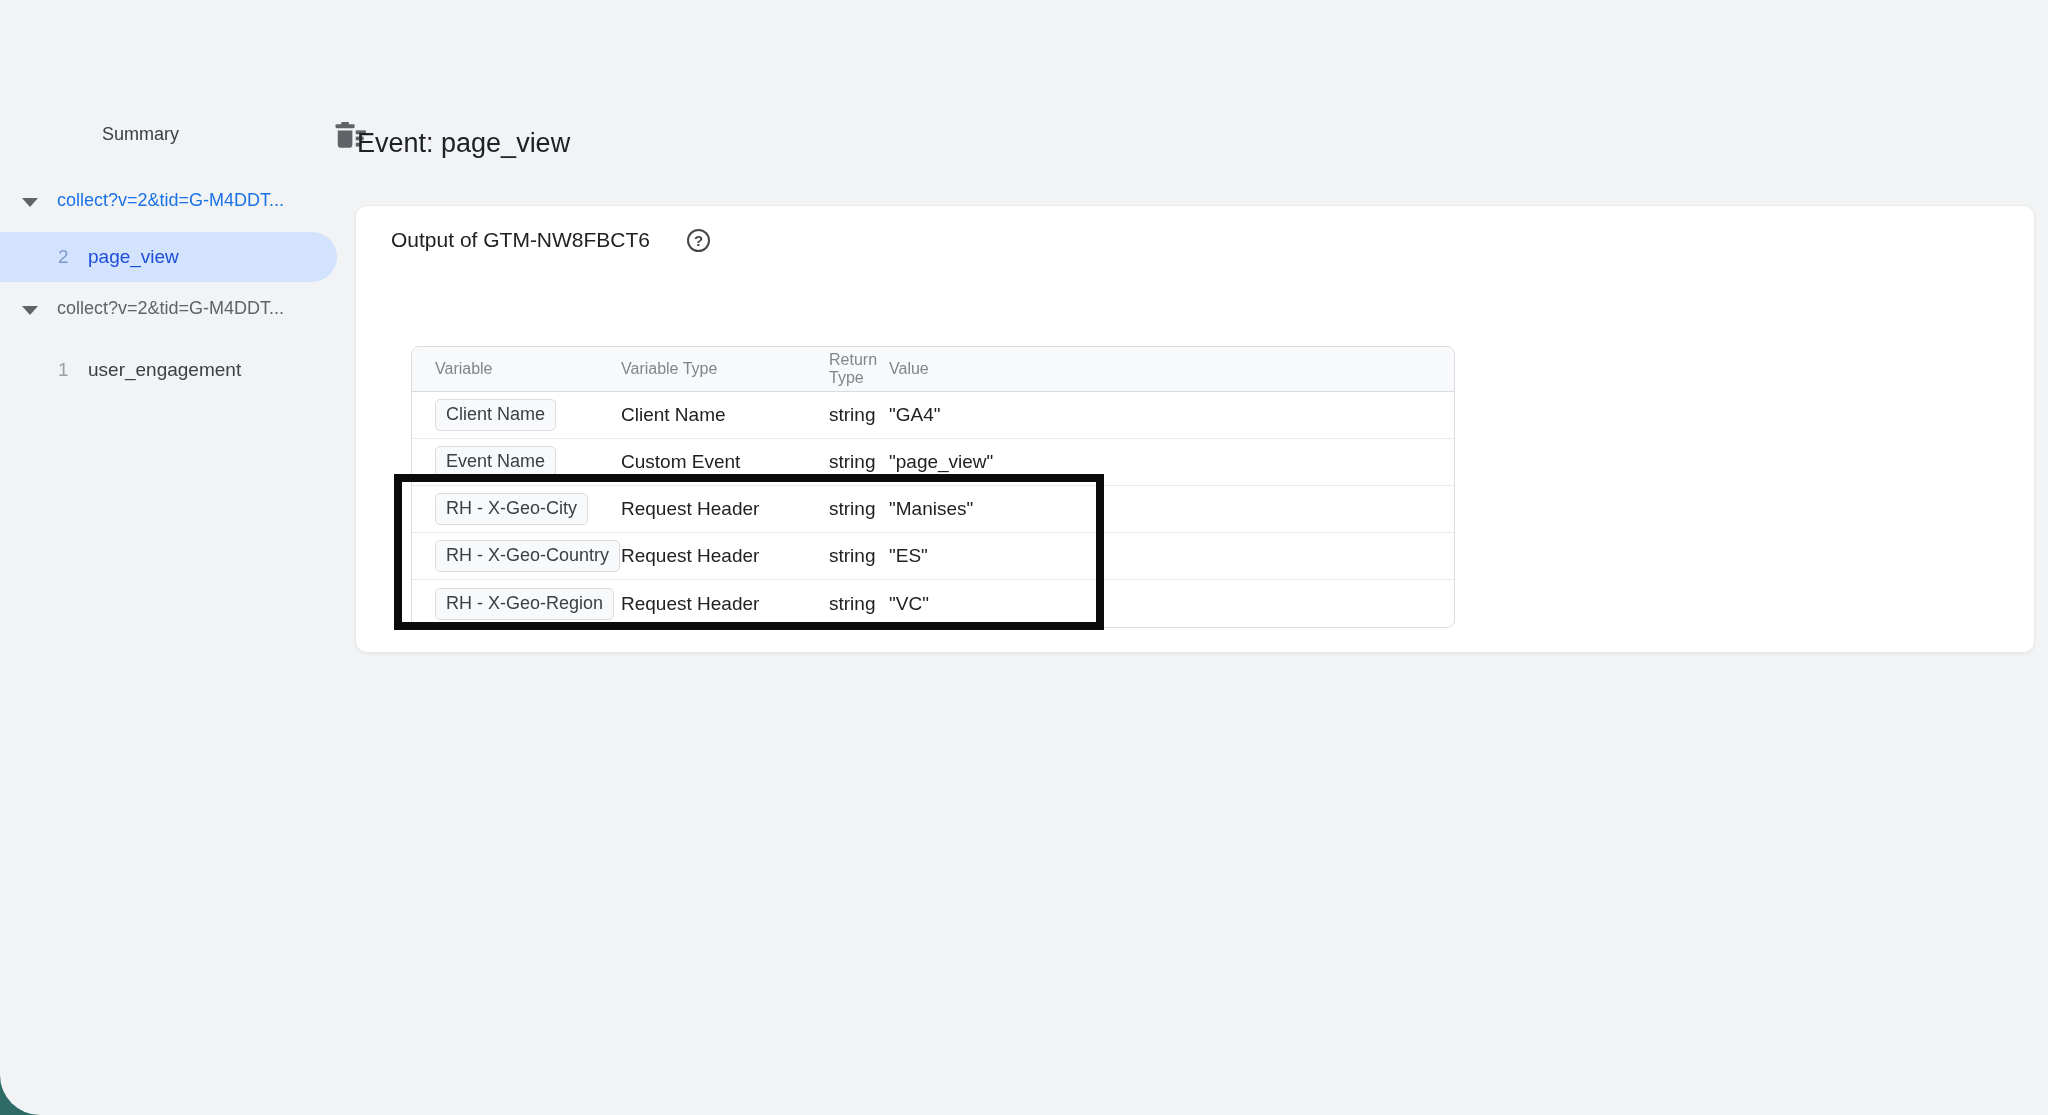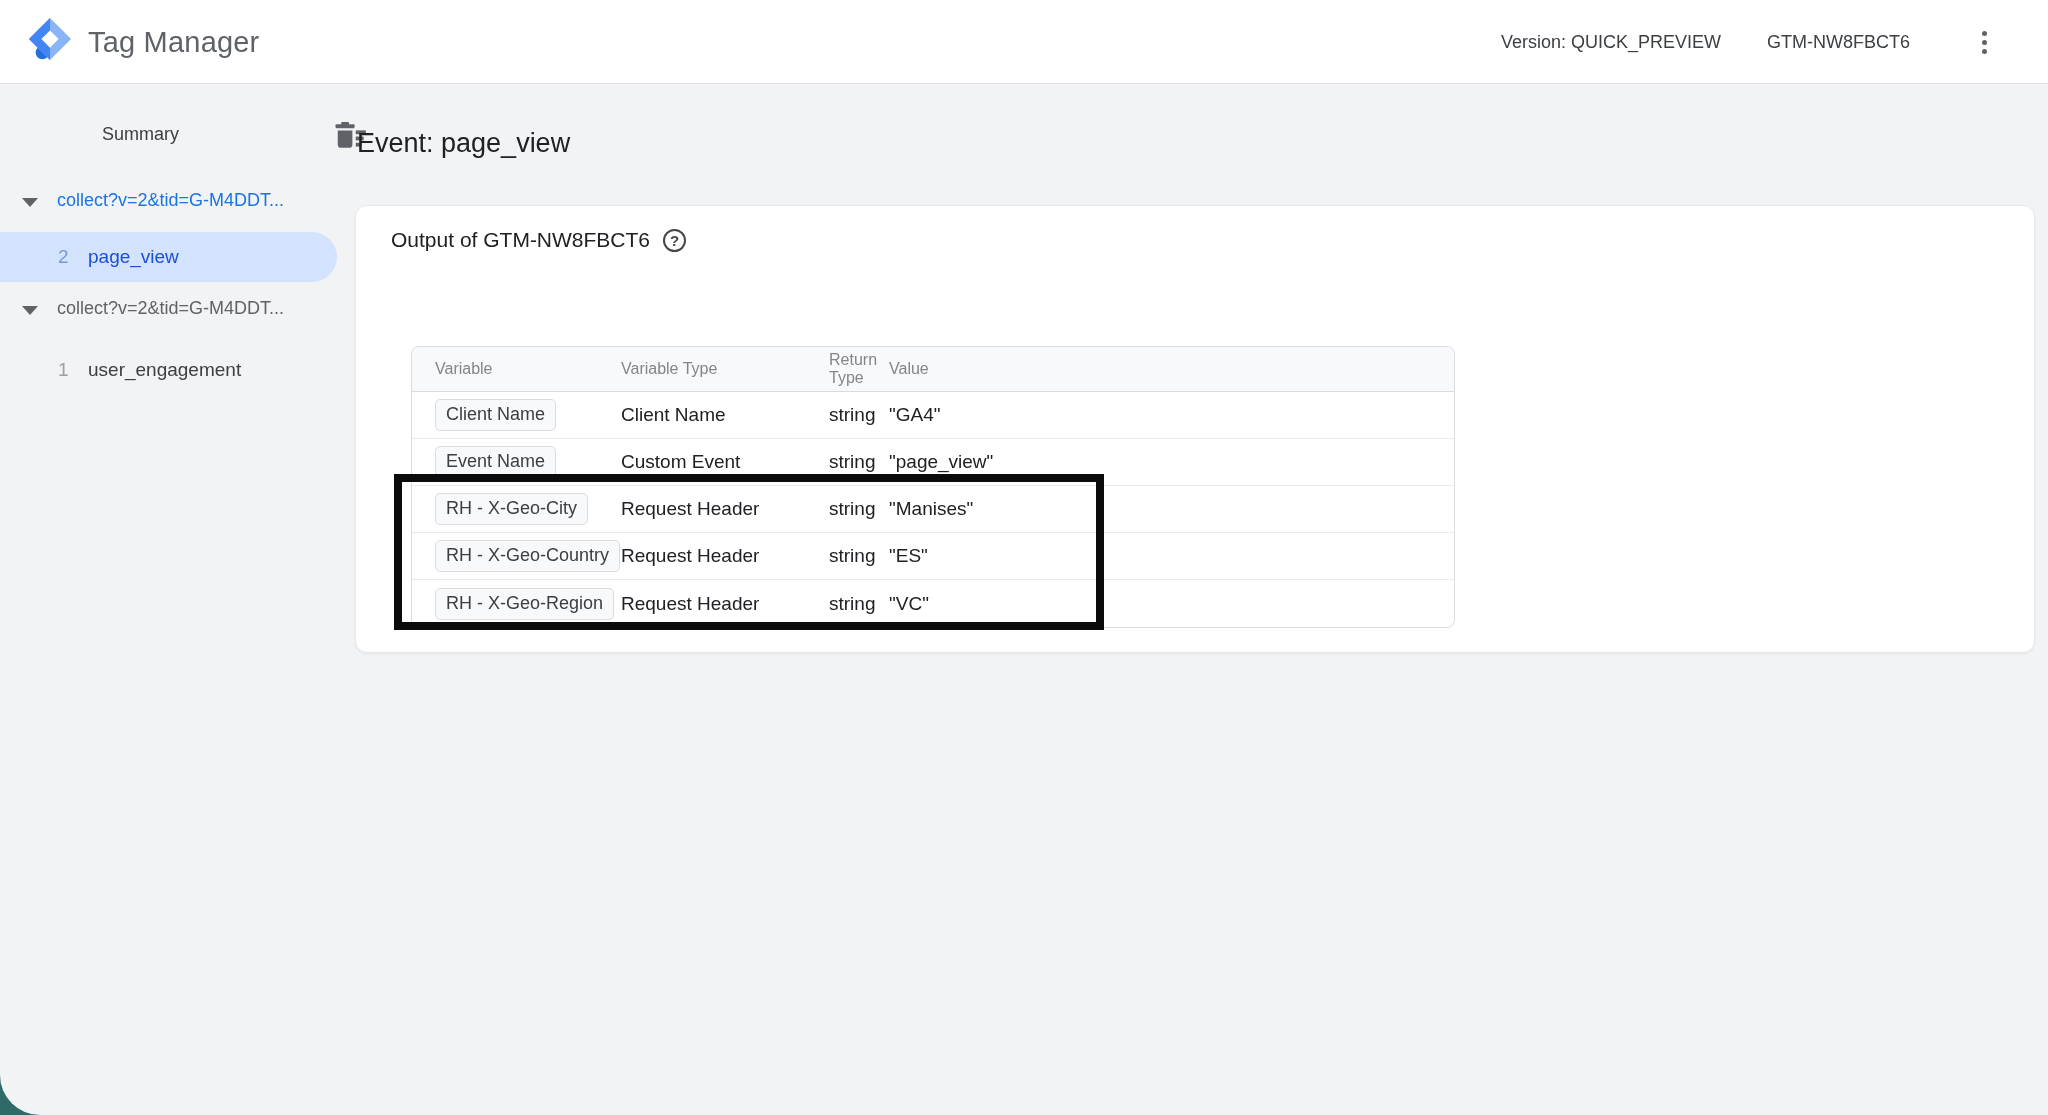--- a/index.html
+++ b/index.html
@@ -52,21 +52,21 @@
   .event-item .idx { position:absolute; left:58px; top:0; line-height:36px; font-size:19px; color:#9aa0a6; }
   .event-item .name { position:absolute; left:88px; top:0; line-height:36px; font-size:19px; color:#3c4043; }
 
   
   .event-title { position:absolute; left:357px; top:128px; font-size:27px; color:#202124; }
   .card {
     position:absolute; left:355px; top:205px; width:1680px; height:448px;
     background:#fff; border:1px solid #e9eaec; border-radius:12px;
     box-shadow:0 1px 2px rgba(60,64,67,.08); z-index:5;
   }
-  .card-title-row { position:absolute; left:35px; top:22px; display:flex; align-items:center; }
+  .card-title-row { position:absolute; left:35px; top:22px; display:flex; align-items:center;gap:24px; }
   .card-title { font-size:21px; color:#202124; }
   .help-icon {
     width:23px; height:23px; border:2px solid #444746; border-radius:50%;
     margin-left:13px; font-size:15px; font-weight:bold; color:#444746;
     display:flex; align-items:center; justify-content:center; cursor:pointer;
   }
   .tabs { position:absolute; left:0; top:64px; width:1678px; height:47px; display:flex; border-bottom:1px solid #e8eaed; }
   .tab { flex:1; position:relative; text-align:center; line-height:44px; font-size:18px; font-weight:500; color:#5f6368; cursor:pointer; }
   .tab.active { color:#1a73e8; }
   .tab.active .inkbar { position:absolute; left:22px; right:22px; bottom:-1px; height:4px; background:#1a73e8; border-radius:3px 3px 0 0; }
@@ -95,38 +95,20 @@
   }
 </style>
 </head>
 <body>
 
 <div id="stage">
 
   <div class="corner-teal"></div>
   <div class="corner-mask"></div>
 
-  <div class="topbar">
-    <svg class="logo" viewBox="0 0 48 48">
-      <circle cx="16" cy="38" r="7" fill="#246fdb"></circle>
-      <path d="M24 2 L46 24 L24 46 L2 24 Z" fill="#8ab4f8"></path>
-      <path d="M24 2 L2 24 L24 46 Z" fill="#4285f4"></path>
-      <path d="M24 15 L33 24 L24 33 L15 24 Z" fill="#ffffff"></path>
-    </svg>
-    <div class="app-title">Tag Manager</div>
-    <div class="topbar-right">
-      <div class="version-label">Version: QUICK_PREVIEW</div>
-      <div class="container-id">GTM-NW8FBCT6</div>
-      <div class="kebab">
-          <i></i>
-          <i></i>
-          <i></i>
-        </div>
-    </div>
-  </div>
 
   <div class="sidebar">
 
     <div class="summary-row">
       <div class="summary-label">Summary</div>
       <svg class="clear-btn" viewBox="0 0 32 28">
         <g fill="#5f6368">
           <rect x="9" y="1.5" width="7" height="3" rx="1"></rect>
           <rect x="4" y="3.5" width="17" height="3.5" rx="1"></rect>
           <path d="M6 9 h13 v12.5 a3 3 0 0 1 -3 3 h-7 a3 3 0 0 1 -3 -3 z"></path>

